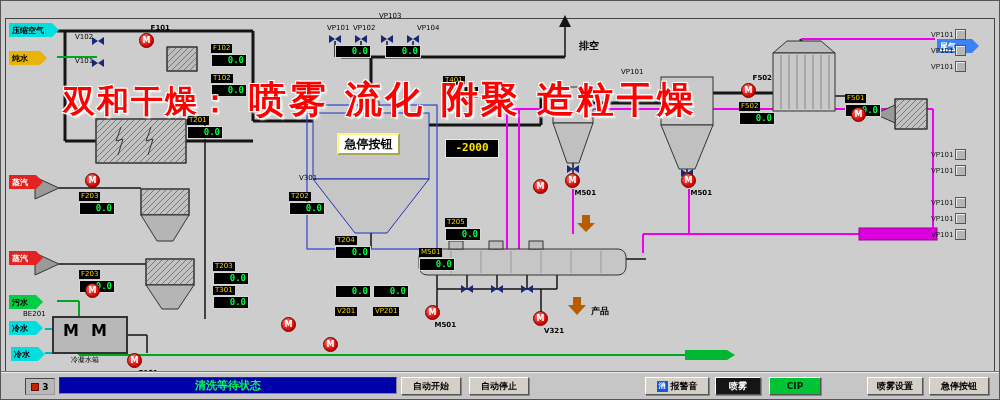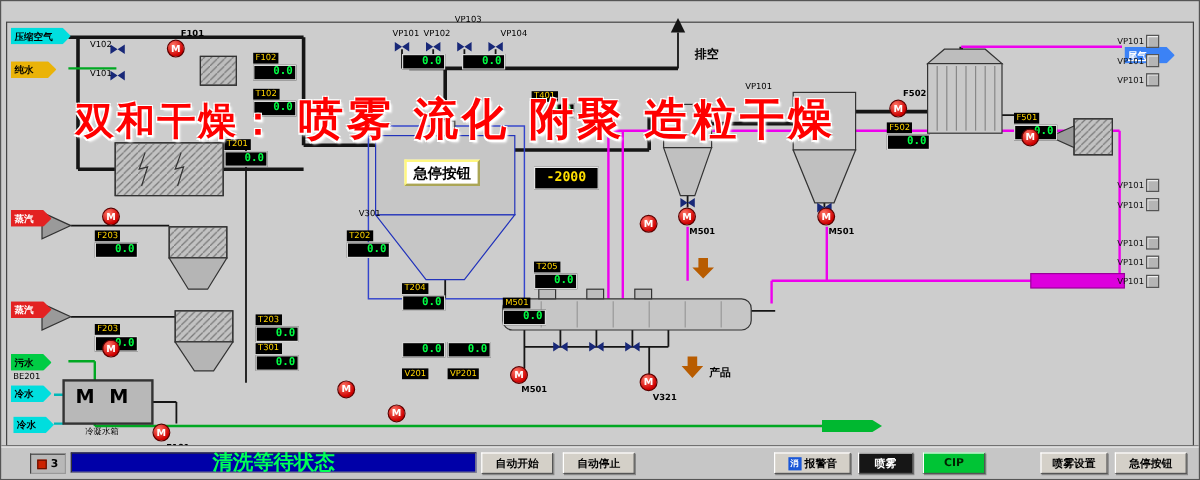--- a/index.html
+++ b/index.html
@@ -49,21 +49,21 @@
   #estop{position:absolute;left:336px;top:132px;width:63px;height:22px;background:#ffffff;
          border:2px outset #fff780;color:#000;font-weight:bold;font-size:12px;z-index:12;
          font-family:inherit;line-height:16px;padding:0;}
   
   #statusbar{position:absolute;left:0;bottom:0;width:100%;height:26px;background:#c6c6c6;
              border-top:1px solid #eee;box-shadow:0 -1px 0 #777;z-index:40;}
   .cnt{position:absolute;left:24px;top:5px;width:28px;height:15px;border:1px inset #999;background:#b8b8b8;
        font-size:9px;font-weight:bold;display:flex;align-items:center;justify-content:center;gap:3px;}
   .cnt .dot{width:6px;height:6px;background:#cc2200;border:1px solid #661100;}
   .statusblue{position:absolute;left:58px;top:4px;width:338px;height:17px;background:#0000a8;
-              border:1px inset #888;color:#00ff55;font-size:17px;font-weight:bold;
+              border:1px inset #888;color:#00ff55;font-size:11px;font-weight:bold;
               display:flex;align-items:center;justify-content:center;box-sizing:border-box;}
   .btn3d{position:absolute;top:4px;height:18px;background:#d4d0c8;border:1px solid;
          border-color:#fff #555 #555 #fff;box-shadow:1px 1px 0 #888;color:#000;
          font-size:9px;font-weight:bold;display:flex;align-items:center;justify-content:center;
          gap:3px;box-sizing:border-box;cursor:pointer;font-family:inherit;}
   .btn-dark{background:#161616;color:#fff;}
   .btn-green{background:#00c435;color:#002200;}
   .alicon{width:11px;height:11px;background:#1a57d8;color:#fff;font-size:7px;line-height:11px;
           text-align:center;display:inline-block;}
 </style>
@@ -215,21 +215,21 @@
       <div class="tl" style="left: 74px; top: 57px;">V101</div>
       <div class="tl" style="left: 326px; top: 24px;">VP101</div>
       <div class="tl" style="left: 352px; top: 24px;">VP102</div>
       <div class="tl" style="left: 378px; top: 12px;">VP103</div>
       <div class="tl" style="left: 416px; top: 24px;">VP104</div>
       <div class="tl" style="left: 578px; top: 40px; font-size: 10px; font-weight: bold;">排空</div>
       <div class="tl" style="left: 620px; top: 68px;">VP101</div>
       <div class="tl" style="left: 298px; top: 174px;">V301</div>
       <div class="tl" style="left: 590px; top: 306px; font-size: 9px; font-weight: bold;">产品</div>
       <div class="tl" style="left: 70px; top: 356px;">冷凝水箱</div>
-      <div class="tl" style="left: 10px; top: 310px;">BE201</div>
+      <div class="tl" style="left: 22px; top: 310px;">BE201</div>
       <div class="tl" style="left: 62px; top: 322px; font-size: 16px; font-weight: bold;">M</div>
       <div class="tl" style="left: 90px; top: 322px; font-size: 16px; font-weight: bold;">M</div>
       <div class="vrow" style="top: 28px;">
         <span>VP101</span>
         <span class="vicon"></span>
       </div>
       <div class="vrow" style="top: 44px;">
         <span>VP101</span>
         <span class="vicon"></span>
       </div>

